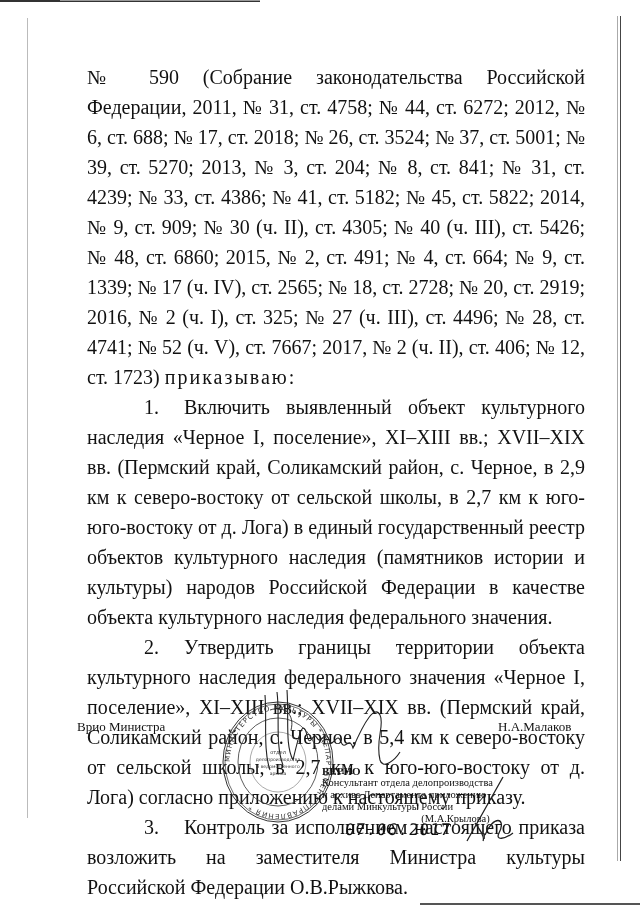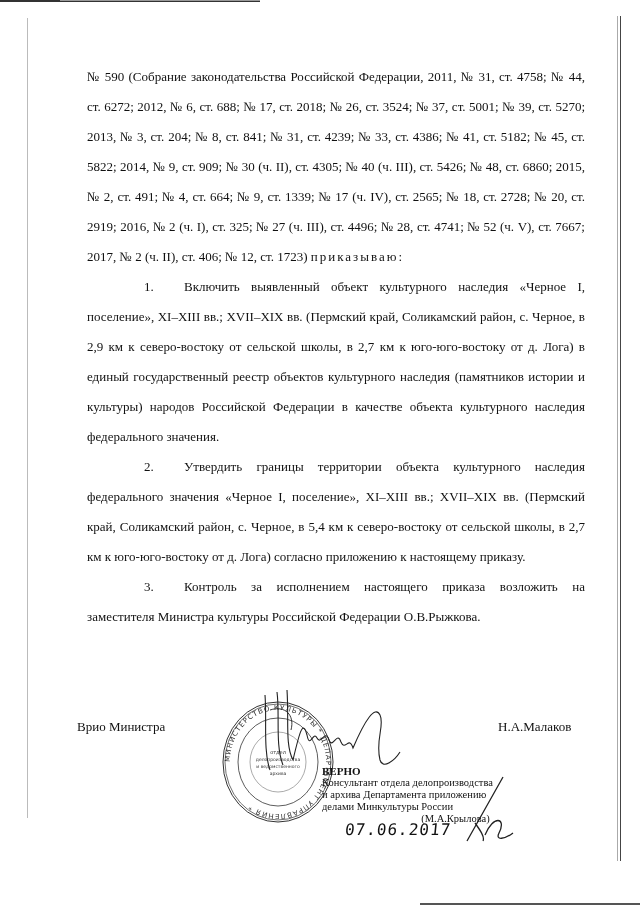--- a/index.html
+++ b/index.html
@@ -4,21 +4,21 @@
 <style>
   html, body { margin: 0; padding: 0; background: #ffffff; }
   body { width: 640px; height: 905px; position: relative; overflow: hidden; font-family: "Liberation Serif", "DejaVu Serif", serif; color: #111; }
   .page-edge-top { position: absolute; left: 0; top: 0; width: 260px; height: 2px; background: #333; }
   .page-edge-top2 { position: absolute; left: 60px; top: 0; width: 200px; height: 1px; background: #999; }
   .edge-left { position: absolute; left: 27px; top: 18px; width: 1px; height: 800px; background: #bbb; }
   .edge-right { position: absolute; left: 617px; top: 16px; width: 1px; height: 845px; background: #aaa; }
   .edge-right2 { position: absolute; left: 620px; top: 16px; width: 1px; height: 845px; background: #444; }
   .edge-bottom { position: absolute; left: 420px; top: 903px; width: 220px; height: 2px; background: #555; }
 
-  .body-text { position: absolute; left: 87px; top: 62px; width: 498px; font-size: 13px; line-height: 30px; }
+  .body-text { position: absolute; left: 87px; top: 62px; width: 498px; font-size: 20px; line-height: 30px; }
   .para { margin: 0; text-align: justify; }
   .para.indent { text-indent: 57px; }
   .para .num { display: inline-block; width: 40px; text-indent: 0; }
   .spaced { letter-spacing: 2px; }
 
   .sign-left { position: absolute; left: 77px; top: 719px; font-size: 13px; font-family: Liberation Serif, serif; }
   .sign-right { position: absolute; left: 498px; top: 719px; font-size: 13px; }
 
   .stamp { position: absolute; left: 221px; top: 700px; width: 114px; height: 124px; }
   .signature { position: absolute; left: 225px; top: 690px; width: 200px; height: 90px; }

